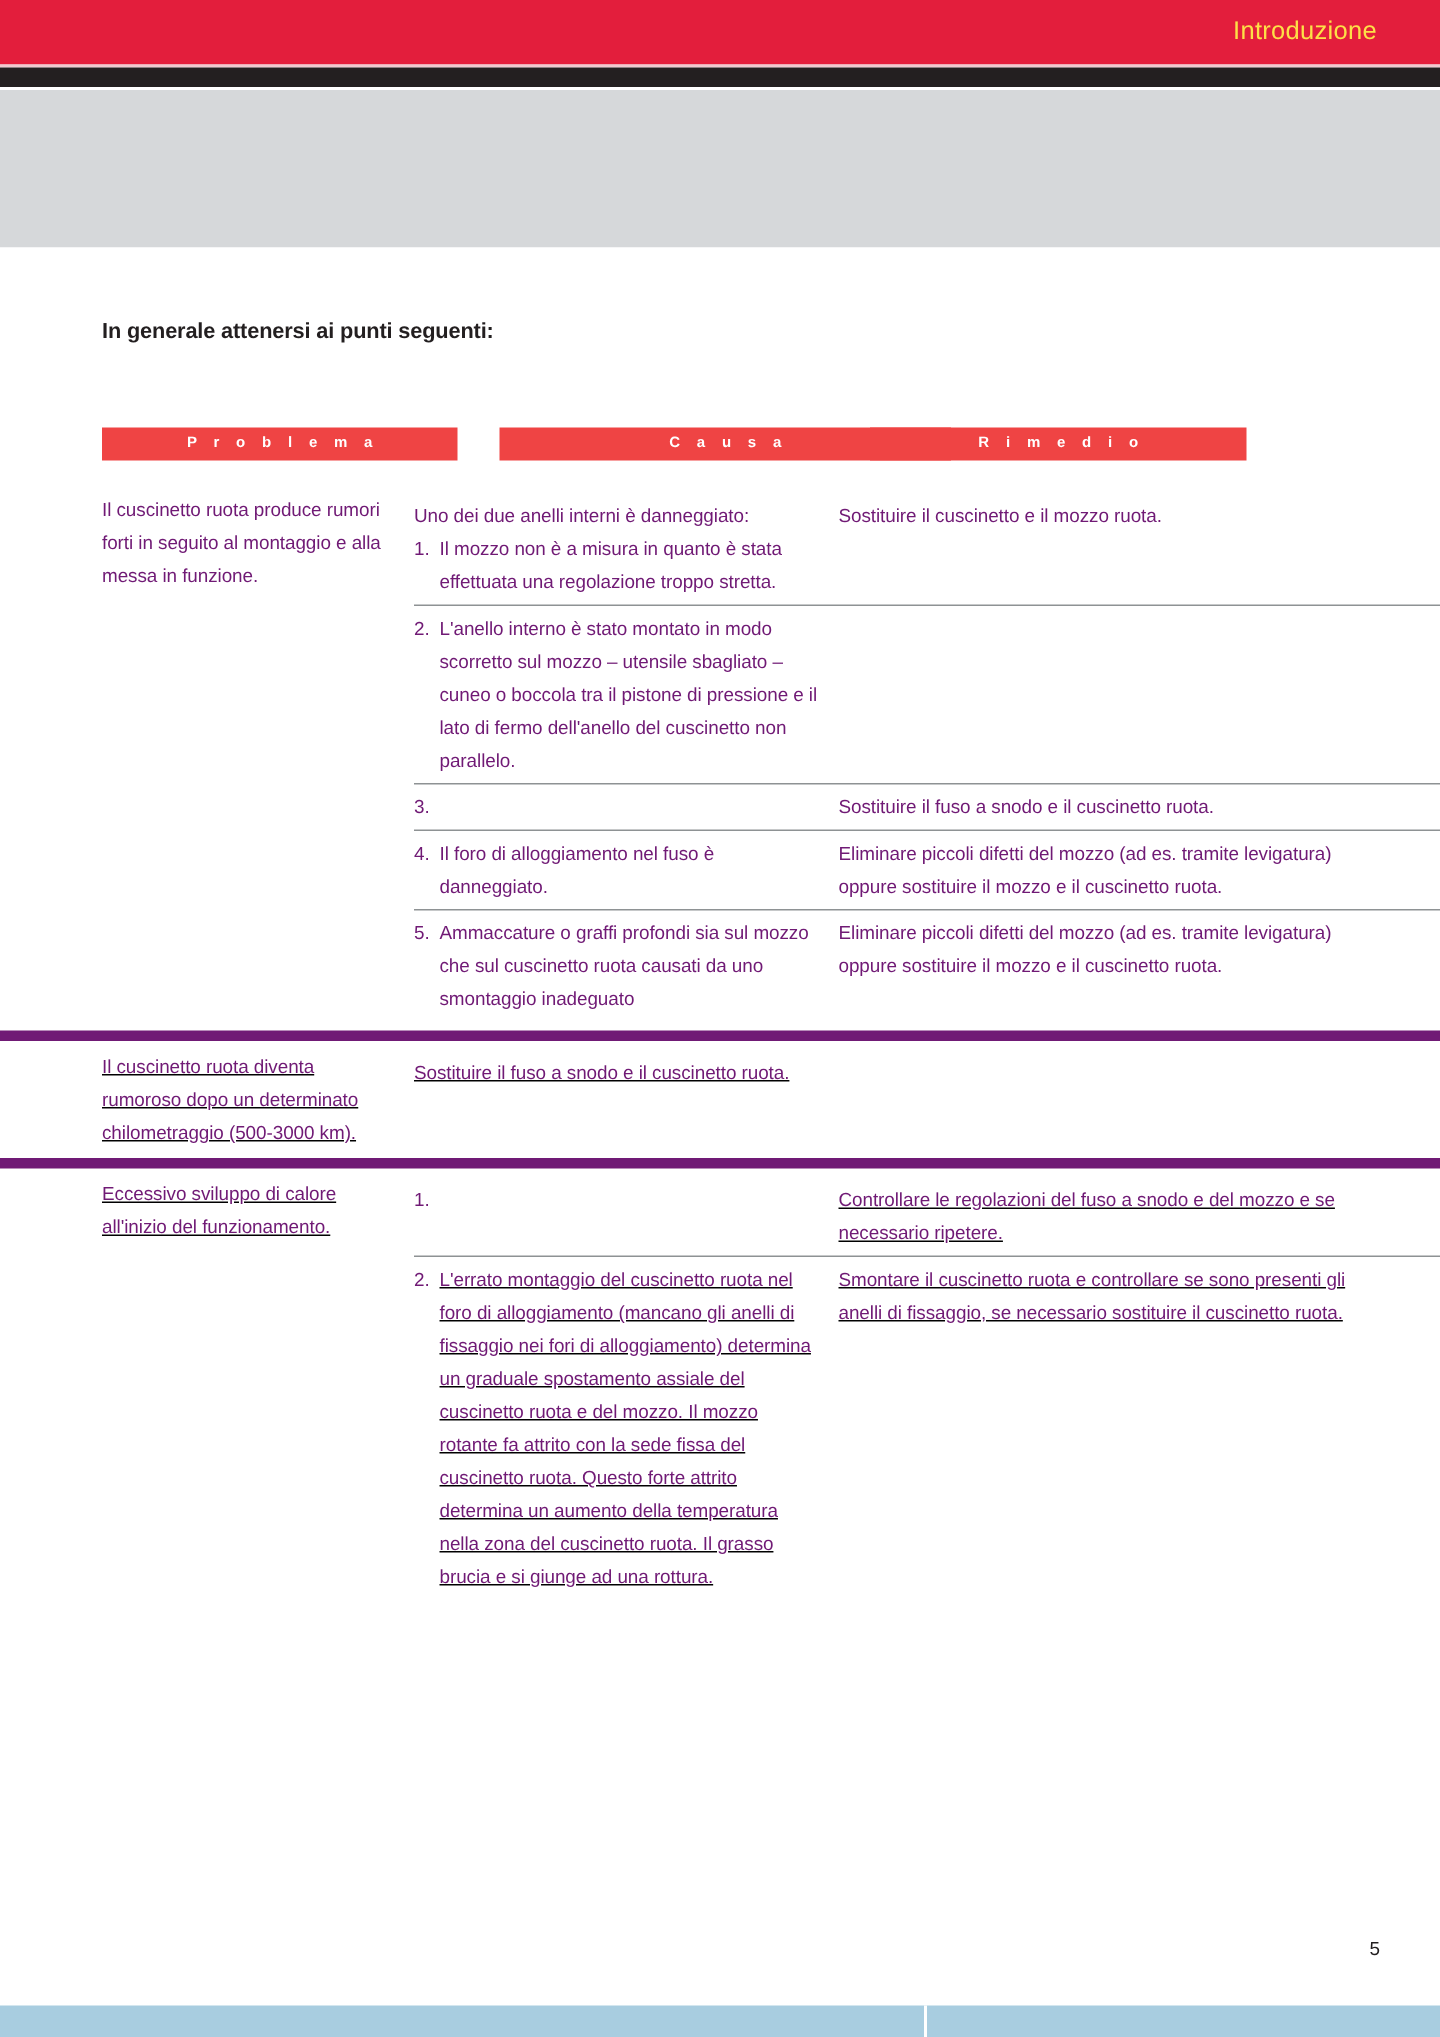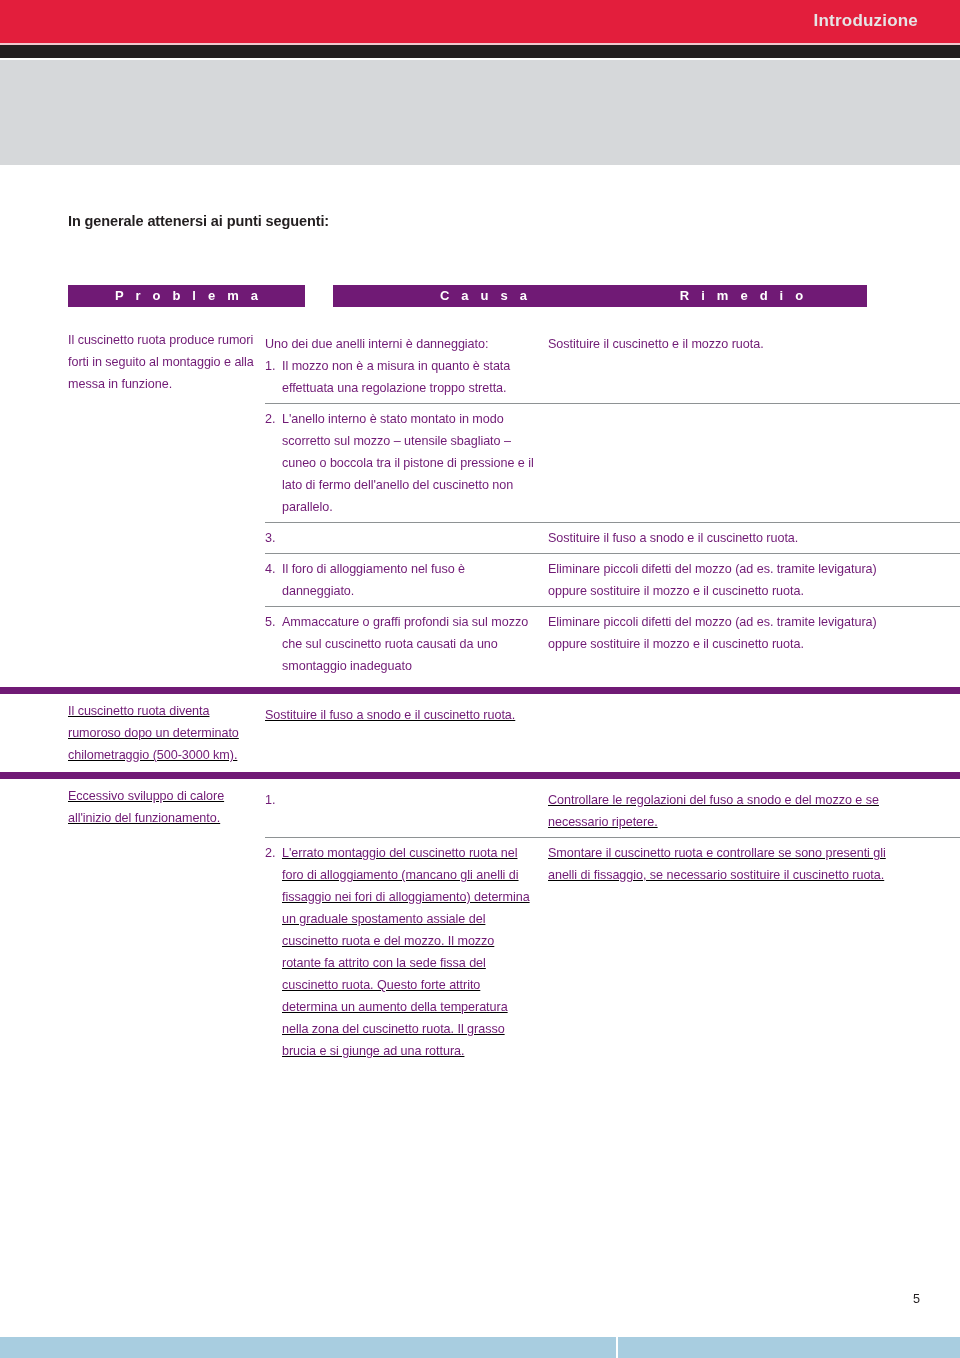--- a/index.html
+++ b/index.html
@@ -17,23 +17,23 @@
   .header-red {
     position: absolute;
     left: 0; top: 0;
     width: 960px; height: 43px;
     background: #e31e3c;
   }
   .header-title {
     position: absolute;
     right: 42px;
     top: 11px;
-    color: #e5e5e5;
+    color: #fde047;
     font-size: 17px;
-    font-weight: 700;
+    font-weight: 400;
     letter-spacing: 0.2px;
     line-height: 20px;
     white-space: nowrap;
   }
   .header-thinline {
     position: absolute;
     left: 0; top: 43px;
     width: 960px; height: 2px;
     background: #f0c9cf;
   }
@@ -73,32 +73,32 @@
     font-weight: bold;
     color: #231f20;
     letter-spacing: -0.1px;
   }
 
   
   .colhead {
     position: absolute;
     top: 120px;
     height: 22px;
-    background: #701a75;
+    background: #ef4444;
     color: #ffffff;
-    font-size: 13px;
+    font-size: 10px;
     font-weight: bold;
     letter-spacing: 4.2px;
     text-align: center;
     line-height: 22px;
     text-indent: 4.2px;
   }
   .colhead.c1 { left: 68px;  width: 237px; }
   .colhead.c2 { left: 333px; width: 301px; }
-  .colhead.c3 { left: 616px; width: 251px; }
+  .colhead.c3 { left: 580px; width: 251px; }
 
   
   .table {
     position: absolute;
     left: 0;
     top: 158px;
     width: 960px;
   }
 
   .section {
@@ -124,20 +124,21 @@
   .col-problem {
     width: 265px;
     padding-left: 68px;
     padding-right: 10px;
     flex: 0 0 265px;
   }
 
   .rows {
     flex: 1 1 auto;
     position: relative;
+    margin-left: 11px;
   }
 
   .row {
     display: flex;
     align-items: flex-start;
   }
   .row + .row {
     border-top: 1px solid #8e9294;
   }
 

